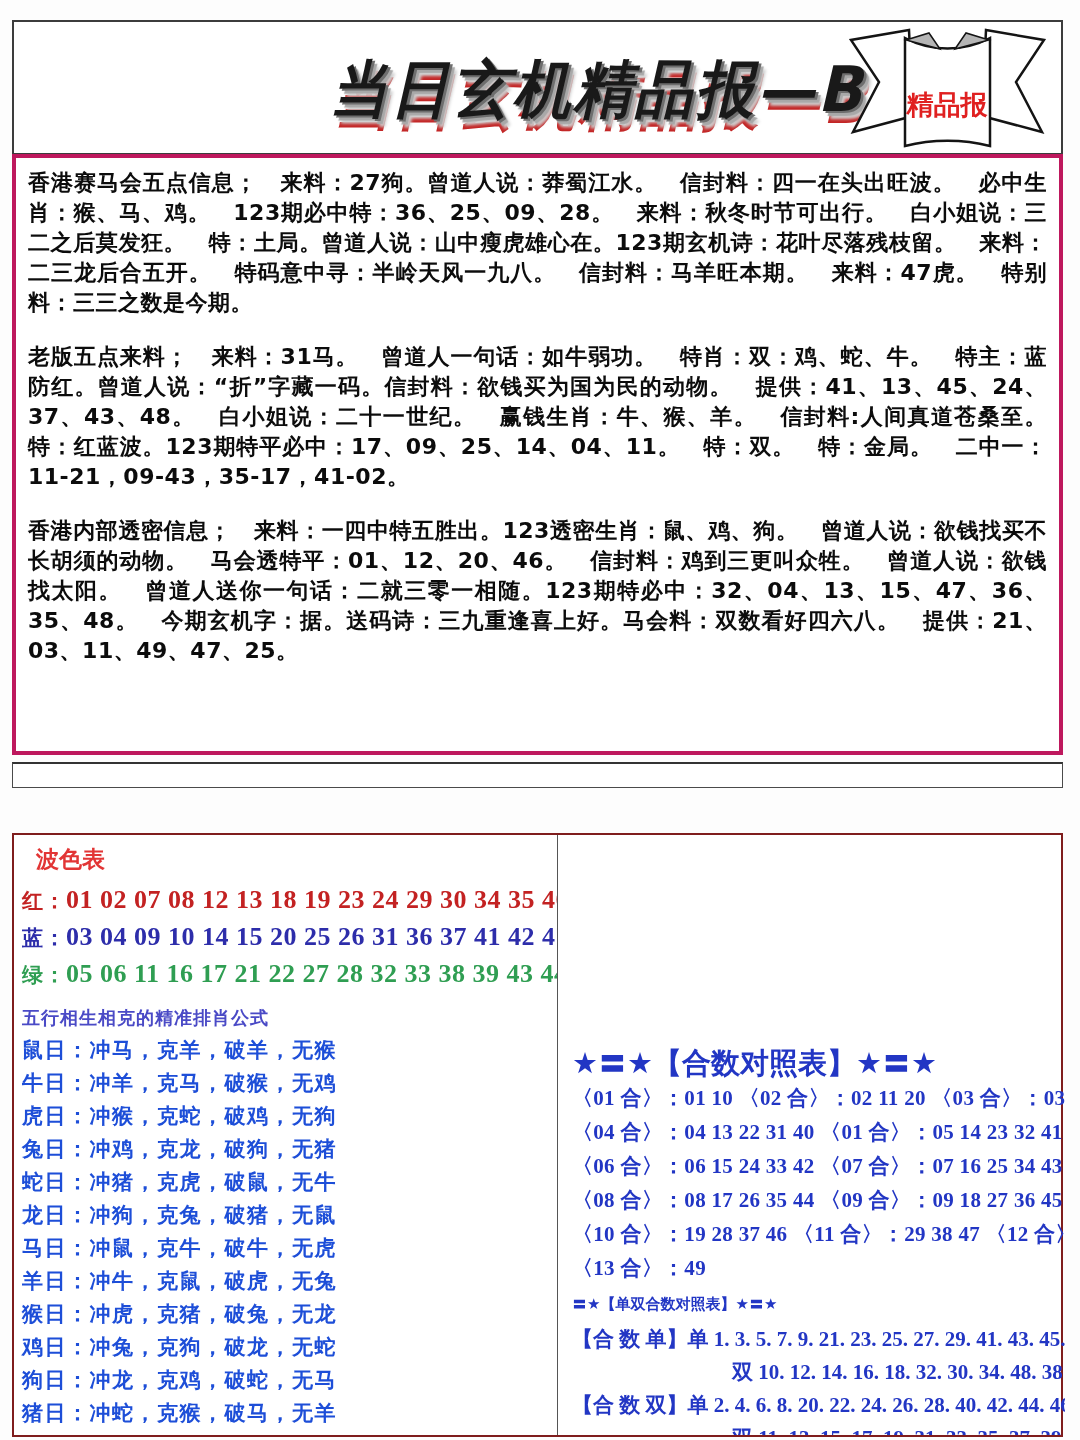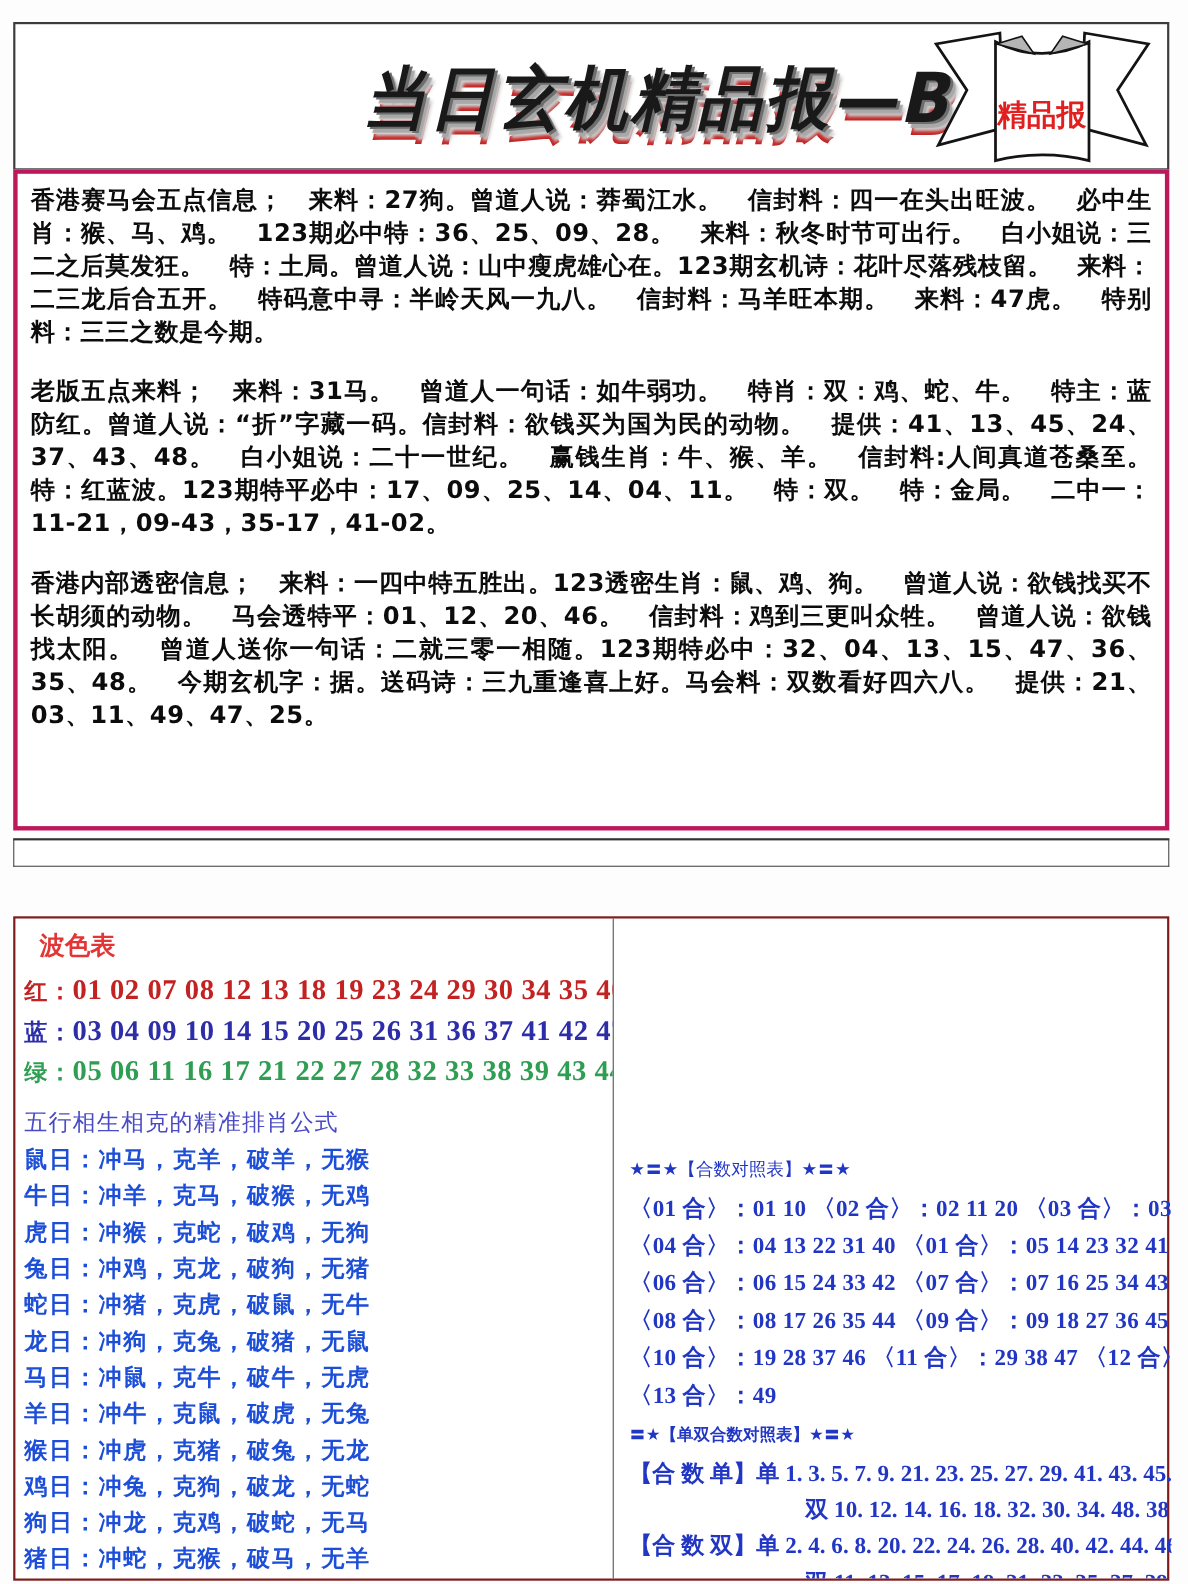--- a/index.html
+++ b/index.html
@@ -41,26 +41,26 @@
   .col-divider{position:absolute;left:543px;top:0;width:1px;height:100%;background:#555;}
 
   .left-col{position:absolute;left:0;top:0;width:543px;height:100%;overflow:hidden;}
   .wave-title{color:#e23535;font-size:23px;font-weight:bold;margin:9px 0 8px 22px;}
   .wave-row{margin:0 0 0 8px;line-height:34px;white-space:nowrap;font-weight:bold;}
   .wave-label{font-size:21px;letter-spacing:1px;}
   .wave-nums{font-family:"Liberation Serif","DejaVu Serif",serif;font-size:26px;letter-spacing:0.5px;}
   .red{color:#c32222;}
   .blue{color:#2d2daa;}
   .green{color:#2f9e52;}
-  .formula-title{color:#4a4ac6;font-size:21px;font-weight:normal;margin:12px 0 4px 8px;letter-spacing:1px;}
+  .formula-title{color:#4a4ac6;font-size:18px;font-weight:bold;margin:12px 0 4px 8px;letter-spacing:1px;}
   .formula-row{color:#1d4ed8;font-size:21px;font-weight:600;line-height:33px;margin-left:8px;letter-spacing:1.5px;white-space:nowrap;}
 
   .right-col{position:absolute;left:544px;top:0;width:507px;height:100%;overflow:hidden;}
   .right-inner{padding:210px 6px 0 14px;}
-  .hesu-title{color:#2236c4;font-size:16px;font-weight:normal;line-height:36px;white-space:nowrap;}
+  .hesu-title{color:#2236c4;font-size:29px;font-weight:bold;line-height:36px;white-space:nowrap;}
   .hesu-row{color:#2236c4;font-size:21px;font-weight:600;line-height:34px;white-space:nowrap;
     font-family:"Liberation Serif","DejaVu Serif",serif;letter-spacing:0.3px;}
   .ds-title{color:#2236c4;font-size:15px;font-weight:bold;line-height:38px;white-space:nowrap;}
   .ds-row{color:#2236c4;font-size:21px;font-weight:600;line-height:33px;white-space:nowrap;
     font-family:"Liberation Serif","DejaVu Serif",serif;}
   .ds-indent{padding-left:160px;}
 </style>
 </head>
 <body>
 

